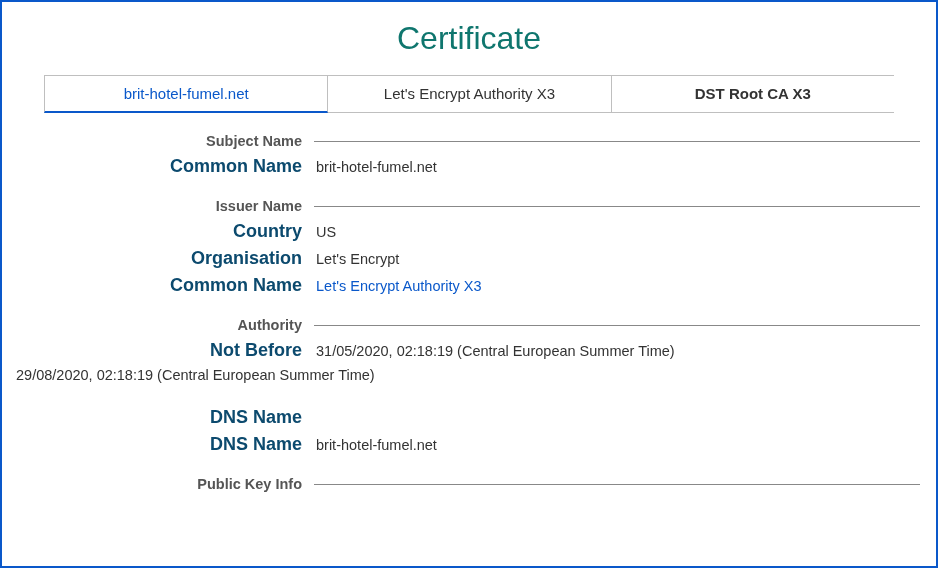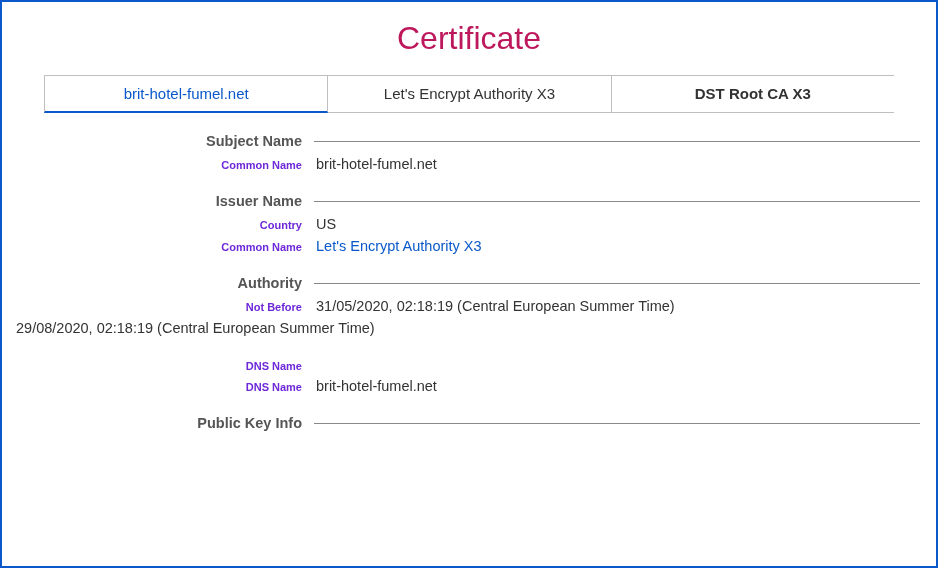--- a/index.html
+++ b/index.html
@@ -13,21 +13,21 @@
       border: 2px solid #0a58ca;
       width: 938px;
       height: 568px;
       overflow: hidden;
       position: relative;
     }
     .title {
       text-align: center;
       font-size: 32px;
       font-weight: 400;
-      color: #be185d;
+      color: #0f766e;
       padding: 18px 0 18px 0;
     }
     .tabbar {
       display: flex;
       margin: 0 42px;
     }
     .tab {
       flex: 1;
       text-align: center;
       padding: 9px 0;
@@ -79,22 +79,22 @@
     }
     .row {
       display: flex;
       align-items: baseline;
       padding: 3px 0;
     }
     .row-label {
       width: 300px;
       text-align: right;
       font-weight: 700;
-      color: #6d28d9;
-      font-size: 11px;
+      color: #0c4a6e;
+      font-size: 18px;
       padding-right: 0;
     }
     .row-value {
       padding-left: 14px;
       color: #333;
       font-size: 14.5px;
     }
     .row-value.link {
       color: #0a58ca;
       cursor: pointer;
@@ -127,20 +127,24 @@
   <div class="section">
     <div class="section-header">
       <div class="section-label">Issuer Name</div>
       <div class="section-rule"></div>
     </div>
     <div class="row">
       <div class="row-label">Country</div>
       <div class="row-value">US</div>
     </div>
     <div class="row">
+      <div class="row-label">Organisation</div>
+      <div class="row-value">Let's Encrypt</div>
+    </div>
+    <div class="row">
       <div class="row-label">Common Name</div>
       <div class="row-value link">Let's Encrypt Authority X3</div>
     </div>
   </div>
 
   <div class="section">
     <div class="section-header">
       <div class="section-label">Authority</div>
       <div class="section-rule"></div>
     </div>

